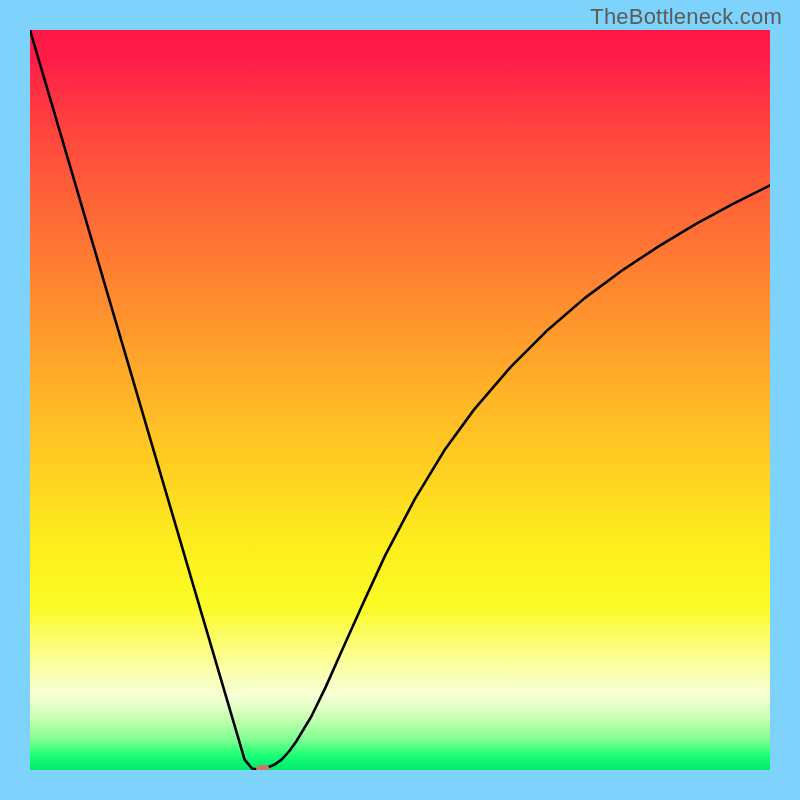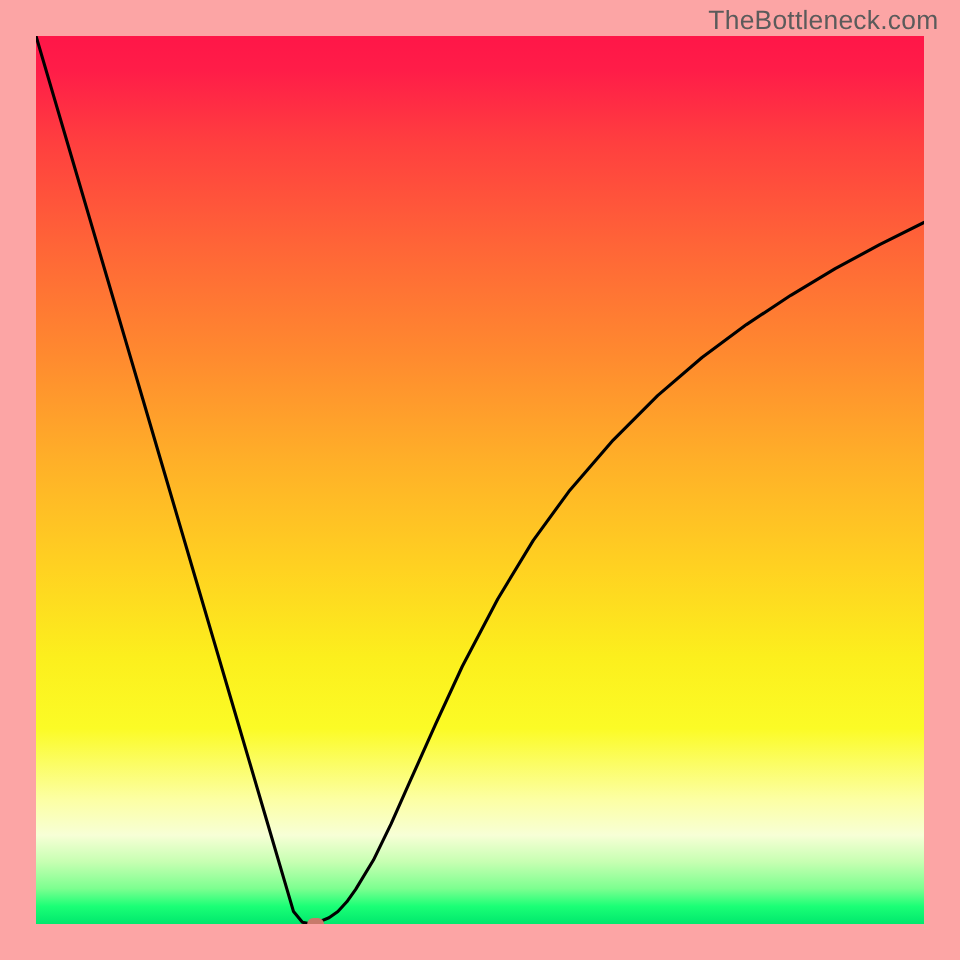--- a/index.html
+++ b/index.html
@@ -1,21 +1,21 @@
 <!DOCTYPE html>
 <html><head>
 <meta charset="utf-8">
 <style>
   * { margin: 0; padding: 0; box-sizing: border-box; }
   html, body { width: 800px; height: 800px; overflow: hidden; background: #000; }
   .frame {
     position: relative;
     width: 800px;
     height: 800px;
-    background: #fca5a5;
+    background: #7dd3fc;
   }
   .watermark {
     position: absolute;
     top: 4px;
     right: 18px;
     font-family: Arial, Helvetica, sans-serif;
     font-size: 22px;
     color: #5b5b5b;
     letter-spacing: 0.2px;
     z-index: 10;

